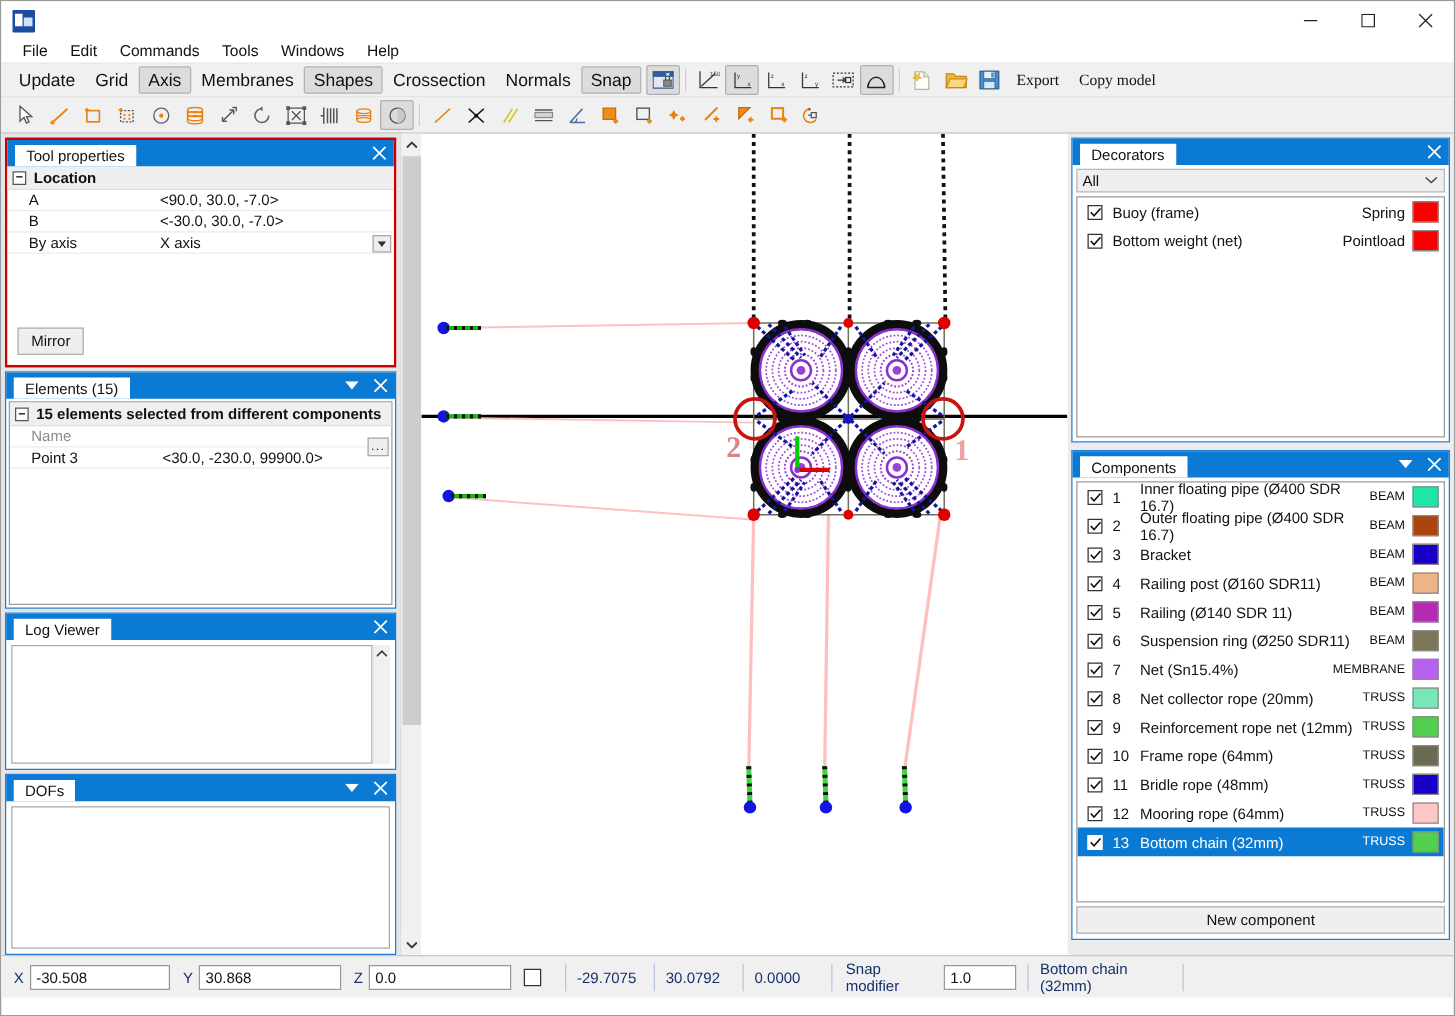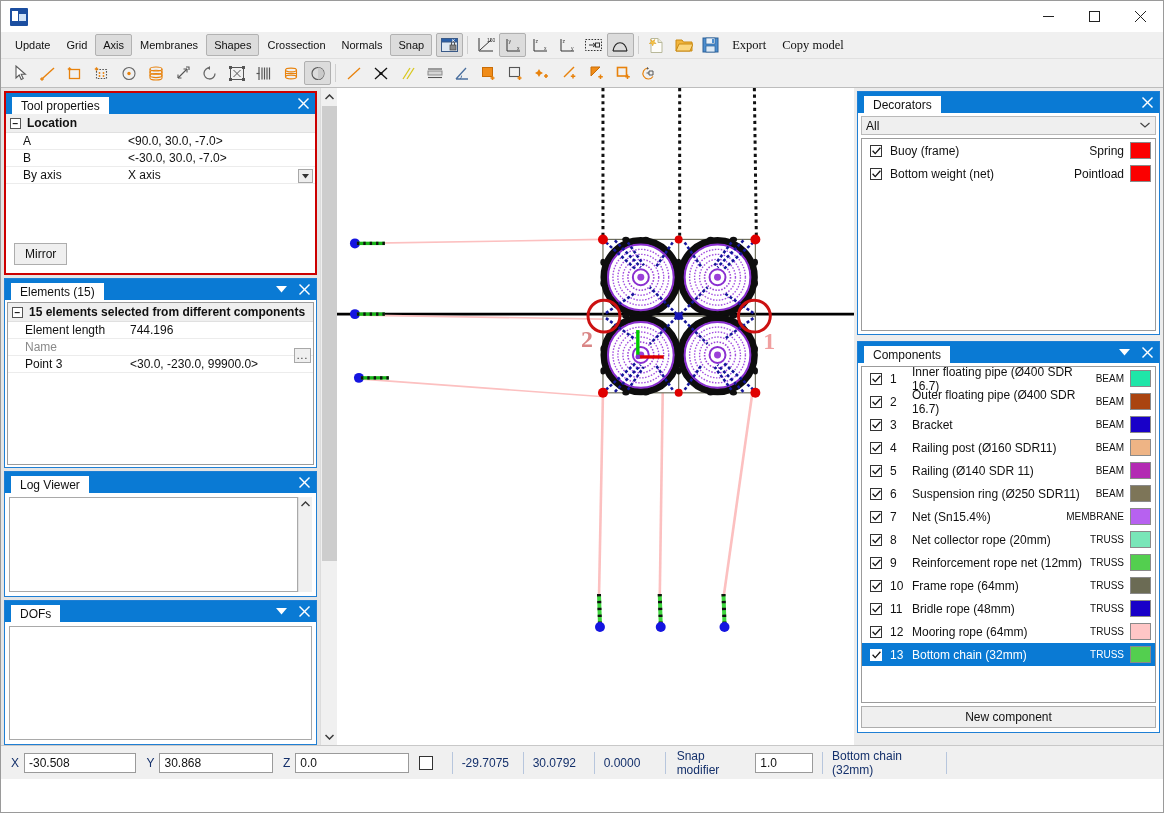--- a/index.html
+++ b/index.html
@@ -25,21 +25,21 @@
   .gl { display:block; }
 
   
   .menubar { height:19px; display:flex; align-items:center; padding-left:8px; background:#fff; border-bottom:1px solid #e3e3e3; }
   .menubar .mi { padding:1px 9px 2px 9px; font-size:12.5px; color:#101010; cursor:default; }
 
   
   .tbar { background:#f0f0f0; display:flex; align-items:center; }
   .tbar1 { height:27px; padding-left:6px; border-bottom:1px solid #e0e0e0; }
   .tbar2 { height:29px; padding-left:6px; border-bottom:1px solid #bdbdbd; }
-  .tbtn { height:22px; display:flex; align-items:center; justify-content:center; padding:0 7px; font-size:11px; color:#101010; border:1px solid transparent; border-radius:2px; white-space:nowrap; }
+  .tbtn { height:22px; display:flex; align-items:center; justify-content:center; padding:0 7px; font-size:14px; color:#101010; border:1px solid transparent; border-radius:2px; white-space:nowrap; }
   .tbtn.on { background:#dcdcdc; border:1px solid #b2b2b2; }
   .ibtn { width:27px; height:24px; display:flex; align-items:center; justify-content:center; border:1px solid transparent; border-radius:2px; }
   .ibtn.on { background:#dcdcdc; border:1px solid #b0b0b0; }
   .tsep { width:1px; height:18px; background:#cfcfcf; margin:0 4px; }
   .tlabel { font-size:12.5px; padding:0 8px; color:#101010;font-family:Liberation Serif, serif; }
 
   
   .body { display:flex; height:657px; }
   .leftcol { width:336px; background:#e5e5e5; display:flex; flex-direction:column; border-right:1px solid #cfcfcf; position:relative; }
   .leftscroll { width:17px; background:#f0f0f0; border-left:1px solid #dcdcdc; position:relative; }
@@ -122,20 +122,28 @@
       </div>
       <div class="wbtn close">
         <svg class="gl" width="11" height="11" viewBox="0 0 11 11">
             <line x1="0" y1="0" x2="11" y2="11" stroke="currentColor" stroke-width="1"></line>
             <line x1="11" y1="0" x2="0" y2="11" stroke="currentColor" stroke-width="1"></line>
           </svg>
       </div>
     </div>
   </div>
 
+  <div class="menubar">
+    <div class="mi">File</div>
+    <div class="mi">Edit</div>
+    <div class="mi">Commands</div>
+    <div class="mi">Tools</div>
+    <div class="mi">Windows</div>
+    <div class="mi">Help</div>
+  </div>
 
   <div class="tbar tbar1">
     <div class="tbtn">Update</div>
     <div class="tbtn">Grid</div>
     <div class="tbtn on">Axis</div>
     <div class="tbtn">Membranes</div>
     <div class="tbtn on">Shapes</div>
     <div class="tbtn">Crossection</div>
     <div class="tbtn">Normals</div>
     <div class="tbtn on">Snap</div>
@@ -449,24 +457,20 @@
                       <line x1="0.5" y1="0.5" x2="10.5" y2="10.5" stroke="#fff" stroke-width="1.4"></line>
                       <line x1="10.5" y1="0.5" x2="0.5" y2="10.5" stroke="#fff" stroke-width="1.4"></line>
                     </svg>
                 </div>
               </div>
             </div>
             <div class="dockbody" style="flex:1; border:1px solid #9b9b9b; margin:2px;">
               <div class="pgroup">
                 <span class="expander">−</span>
                 <span>15 elements selected from different components</span>
-              </div>
-              <div class="prow">
-                <div class="pkey">Element length</div>
-                <div class="pval">744.196</div>
               </div>
               <div class="prow">
                 <div class="pkey dim">Name</div>
                 <div class="pval grey">
                   <span></span>
                   <span class="dots-btn">...</span>
                 </div>
               </div>
               <div class="prow">
                 <div class="pkey">Point 3</div>

